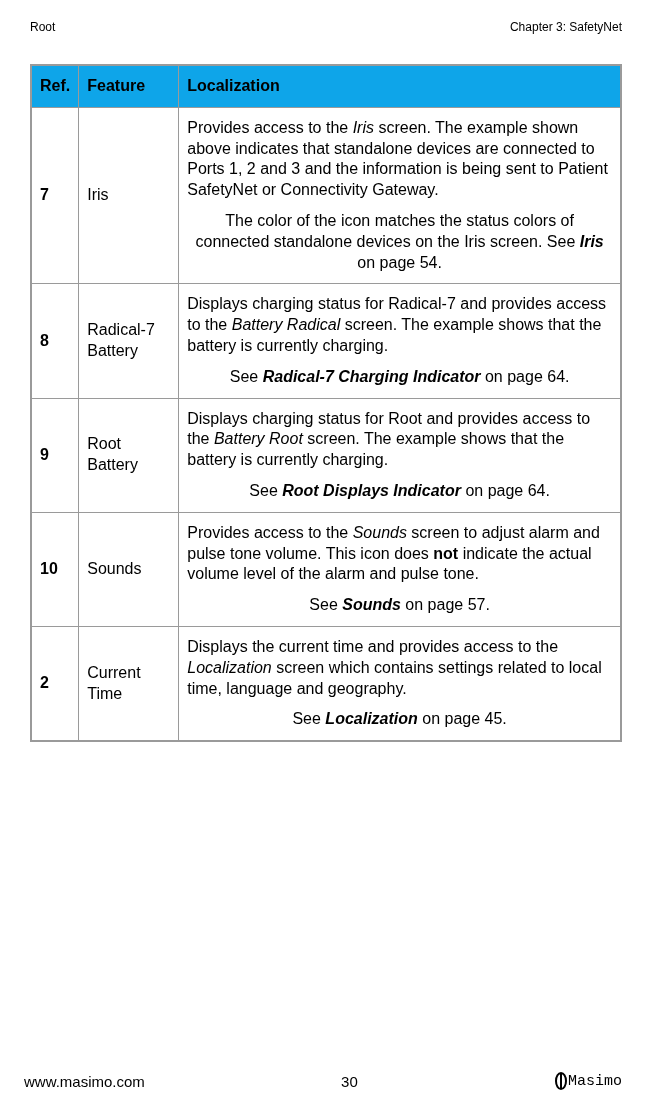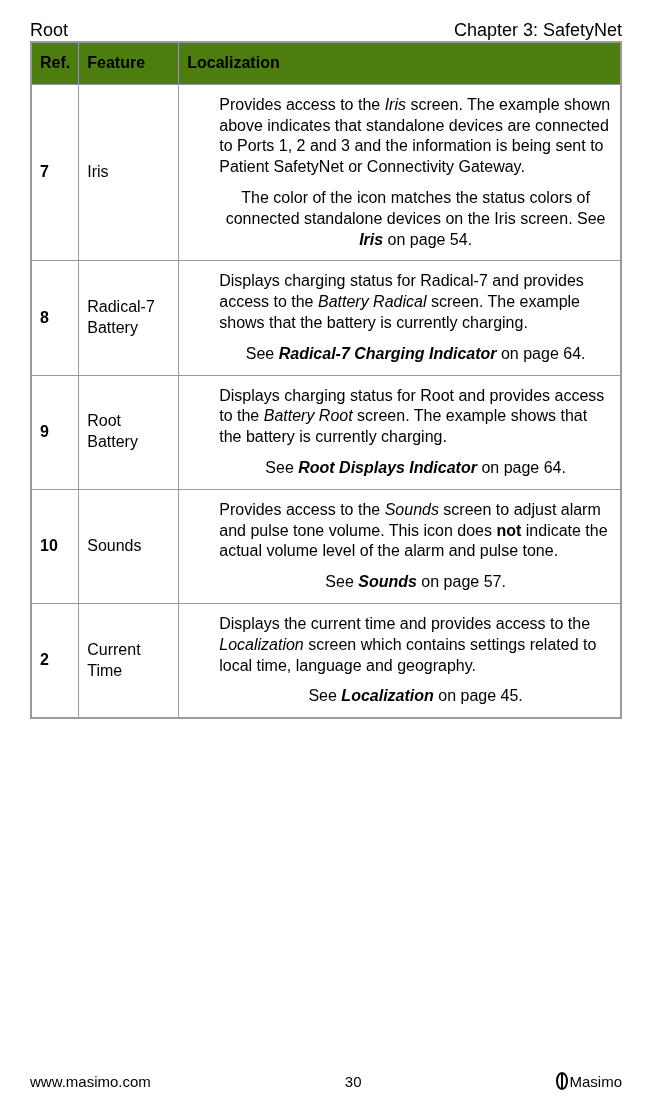--- a/index.html
+++ b/index.html
@@ -11,78 +11,79 @@
       width: 652px;
       height: 1120px;
       font-family: Arial, Helvetica, sans-serif;
       background: #fff;
       position: relative;
       padding: 20px 30px;
     }
     .header {
       display: flex;
       justify-content: space-between;
-      font-size: 18px;
+      font-size: 12px;
+      margin-bottom: 30px;
     }
     table {
       border-collapse: collapse;
       width: 100%;
       border: 2px solid #9a9a9a;
     }
     th, td {
       border: 1px solid #9a9a9a;
       padding: 10px 8px;
       text-align: left;
       vertical-align: middle;
       font-size: 16px;
       line-height: 1.3;
     }
     th {
-      background: #4d7c0f;
+      background: #0ea5e9;
       font-weight: bold;
     }
     .ref-col {
       width: 46px;
       font-weight: bold;
     }
     .feature-col {
       width: 100px;
       margin-top: 12px;
     }
     .desc-col p {
       margin-bottom: 10px;
-      margin-left: 32px;
     }
     .desc-col p:last-child {
       margin-bottom: 0;
       text-align: center;
     }
     .italic {
       font-style: italic;
     }
     .bold {
       font-weight: bold;
     }
     .bold-italic {
       font-weight: bold;
       font-style: italic;
     }
     .footer {
       position: absolute;
       bottom: 30px;
-      left: 30px;
+      left: 24px;
       right: 30px;
       display: flex;
       justify-content: space-between;
       align-items: center;
       font-size: 15px;
     }
     .footer-right {
       display: flex;
       align-items: center;
+      font-family: Liberation Mono, monospace;
     }
     .logo-icon {
       width: 14px;
       height: 18px;
       display: inline-block;
     }
     .logo-icon svg {
       width: 100%;
       height: 100%;
     }

